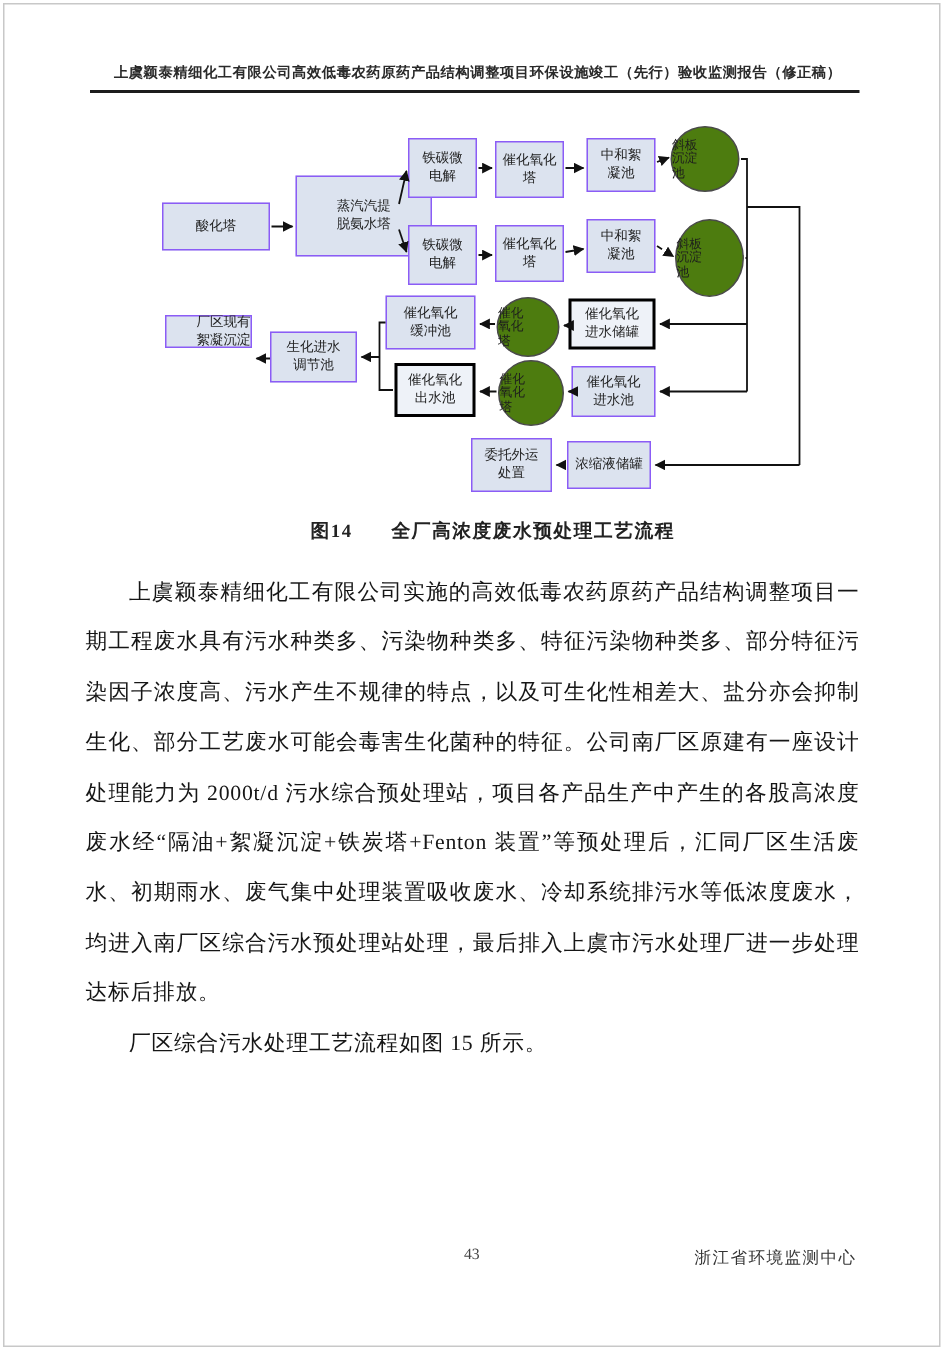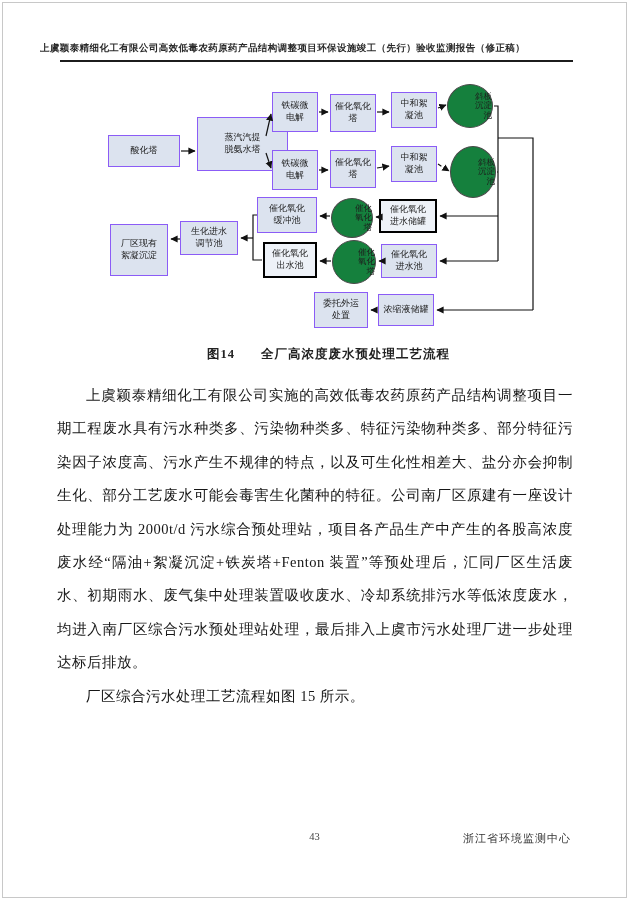--- a/index.html
+++ b/index.html
@@ -5,38 +5,38 @@
   html,body{margin:0;padding:0;}
   body{
     width:629px;height:900px;background:#fff;position:relative;
     font-family:"Liberation Serif",serif;color:#1f1f1f;overflow:hidden;
   }
   .scan-frame{position:absolute;inset:2px;border:1px solid #c8c8c8;pointer-events:none;}
   .page{position:absolute;inset:0;filter:blur(0.3px);}
 
   
   .doc-header{
-    position:absolute;top:42px;left:40px;right:32px;text-align:left;
+    position:absolute;top:42px;left:40px;right:32px;text-align:center;
     font-size:9.5px;font-weight:bold;color:#2a2a2a;letter-spacing:0.4px;
     white-space:nowrap;overflow:hidden;
   }
   .header-rule{position:absolute;top:60px;left:60px;right:56px;height:2px;background:#1c1c1c;}
 
   
   .fc{position:absolute;top:0;left:0;width:629px;height:900px;}
   .fb{
     position:absolute;background:#dce3ef;border:1px solid #8b5cf6;
     display:flex;flex-direction:column;align-items:center;justify-content:center;
     font-family:"Liberation Sans",sans-serif;font-size:9px;line-height:1.3;
     color:#1d1d1d;text-align:center;box-sizing:border-box;white-space:nowrap;
   }
   .fb.bold{border:2.4px solid #000;background:#eef2f8;}
   .fe{
-    position:absolute;background:#15803d;border:1px solid #4a4a4a;border-radius:50%;
-    display:flex;flex-direction:column;align-items:flex-end;justify-content:center;
+    position:absolute;background:#4d7c0f;border:1px solid #4a4a4a;border-radius:50%;
+    display:flex;flex-direction:column;align-items:flex-start;justify-content:center;
     font-family:"Liberation Sans",sans-serif;font-size:8.5px;line-height:1.12;
     color:#1d1d1d;text-align:center;box-sizing:border-box;white-space:nowrap;
   }
   svg.connectors{position:absolute;top:0;left:0;pointer-events:none;}
 
   
   .fig-caption{
     position:absolute;top:346px;left:0;right:0;text-align:center;
     font-size:12.5px;font-weight:bold;color:#222;letter-spacing:1px;
   }
@@ -109,21 +109,21 @@
     <div class="fb" style="left:391px;top:146px;width:46px;height:36px;">
       <span>中和絮</span>
       <span>凝池</span>
     </div>
     <div class="fe" style="left:450px;top:146px;width:46px;height:52px;">
       <span>斜板</span>
       <span>沉淀</span>
       <span>池</span>
     </div>
 
-    <div class="fb" style="left:110px;top:224px;width:58px;height:52px;">
+    <div class="fb" style="left:110px;top:210px;width:58px;height:22px;align-items:flex-end;">
       <span>厂区现有</span>
       <span>絮凝沉淀</span>
     </div>
     <div class="fb" style="left:180px;top:221px;width:58px;height:34px;">
       <span>生化进水</span>
       <span>调节池</span>
     </div>
     <div class="fb" style="left:257px;top:197px;width:60px;height:36px;">
       <span>催化氧化</span>
       <span>缓冲池</span>

